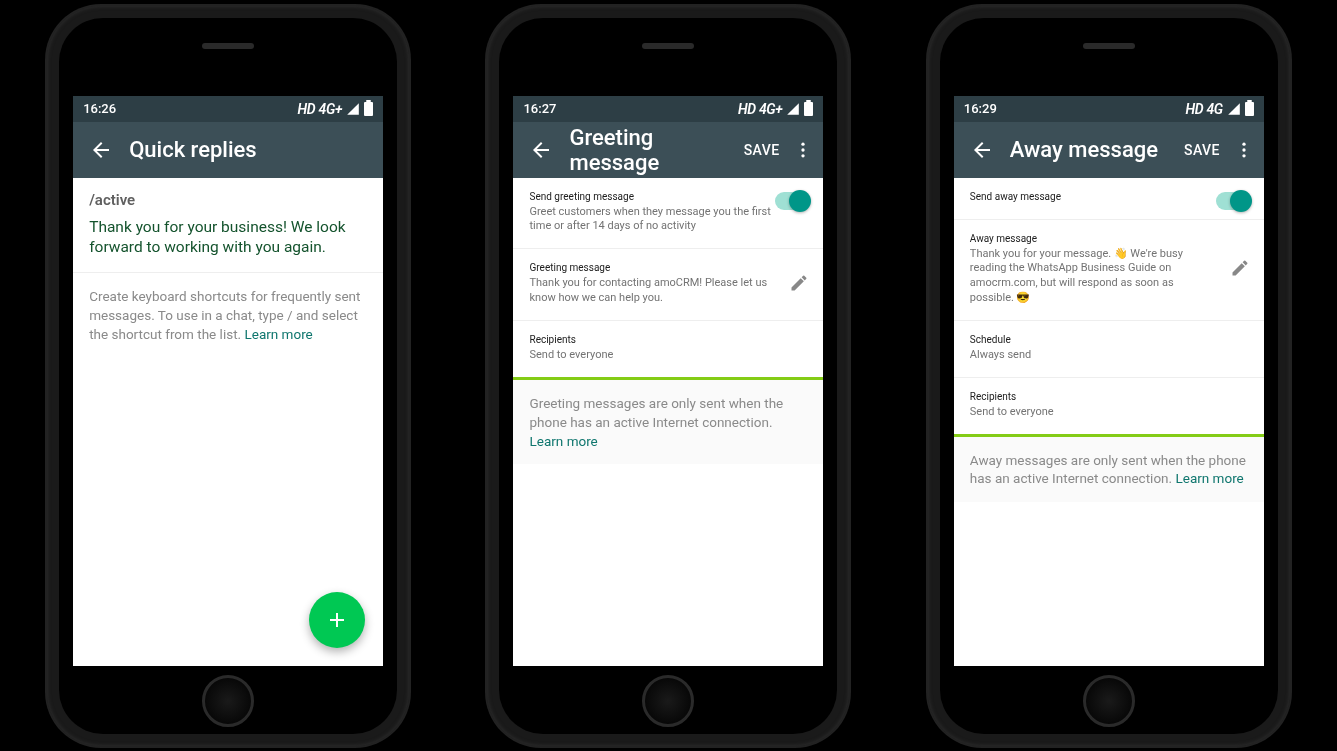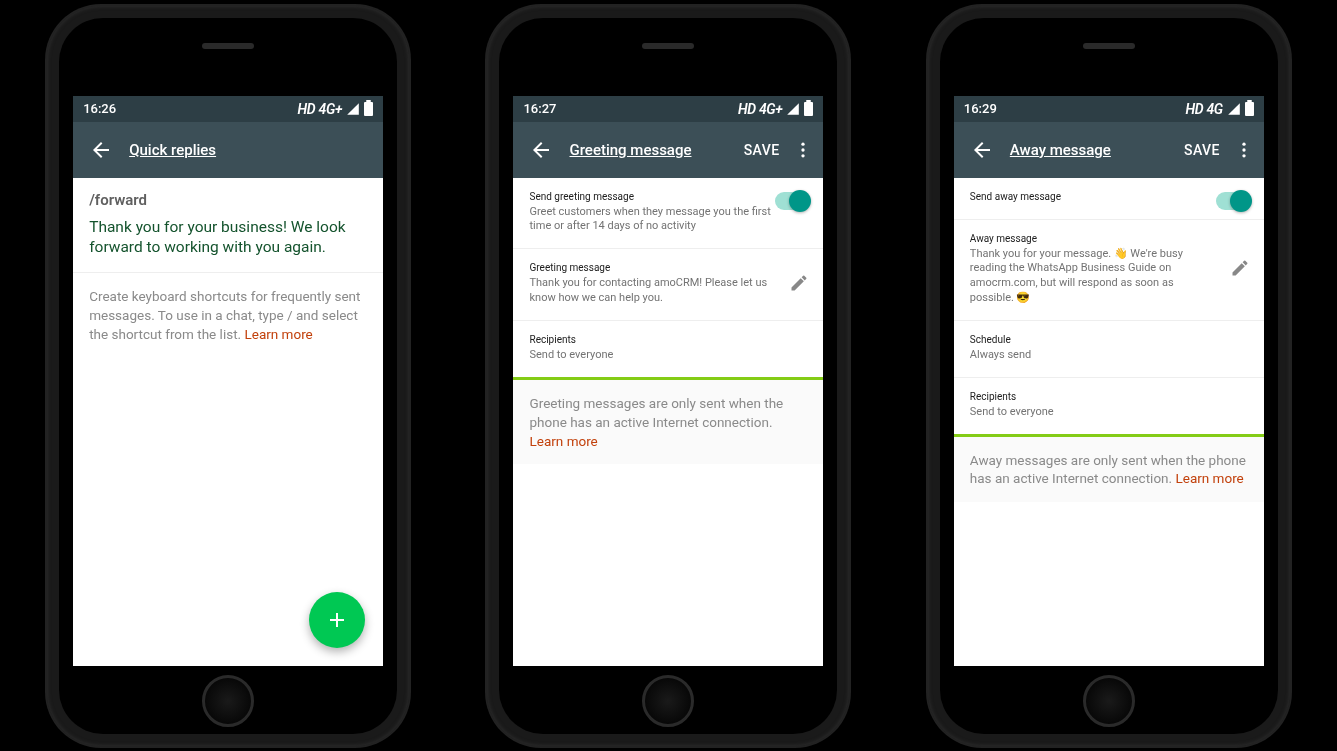--- a/index.html
+++ b/index.html
@@ -85,25 +85,24 @@
     display: flex;
     align-items: center;
     padding: 0 6px 0 8px;
   }
   .app-bar .back {
     width: 40px; height: 40px;
     display:flex; align-items:center; justify-content:center;
     cursor: pointer;
   }
   .app-bar .title {
-    font-size: 15px;
+    font-size: 22px;
     font-weight: 500;
     flex: 1;
     margin-left: 8px;
-    text-decoration: underline;
   }
   .app-bar .save {
     font-size: 14px;
     font-weight: 500;
     letter-spacing: 0.4px;
     padding: 8px 10px;
     cursor: pointer;
   }
   .app-bar .overflow {
     width: 28px; height: 40px;
@@ -124,21 +123,21 @@
   .body-text { font-size: 15.5px; color:#14532d; line-height:1.35;}
   .footer-note {
     padding: 14px 16px;
     font-size: 13.5px;
     color: #8a8a8a;
     line-height: 1.4;
     background: #fafafa;
     border-top: 3px solid #84cc16;
   }
   .footer-note.plain { background: #fff; border-top: none;}
-  .link { color: #c2410c; }
+  .link { color: #0f766e; }
   .toggle {
     position: absolute;
     right: 14px; top: 14px;
     width: 34px; height: 18px;
     border-radius: 10px;
     background: #9fe0d4;
   }
   .toggle::after {
     content:"";
     position:absolute;
@@ -199,21 +198,21 @@
       <div class="app-bar">
         <div class="back">
           <svg width="24" height="24" viewBox="0 0 24 24" fill="#fff">
               <path d="M20 11H7.8l5.6-5.6L12 4l-8 8 8 8 1.4-1.4L7.8 13H20z"></path>
             </svg>
         </div>
         <div class="title">Quick replies</div>
       </div>
       <div class="content">
         <div class="section">
-          <div class="shortcut">/forward</div>
+          <div class="shortcut">/active</div>
           <div class="body-text">Thank you for your business! We look forward to working with you again.</div>
         </div>
         <div class="footer-note plain">
           <span>Create keyboard shortcuts for frequently sent messages. To use in a chat, type / and select the shortcut from the list. </span><span class="link">Learn more</span>
         </div>
         <div class="fab">
           <svg width="24" height="24" viewBox="0 0 24 24" fill="#fff">
               <path d="M19 13h-6v6h-2v-6H5v-2h6V5h2v6h6z"></path>
             </svg>
         </div>

